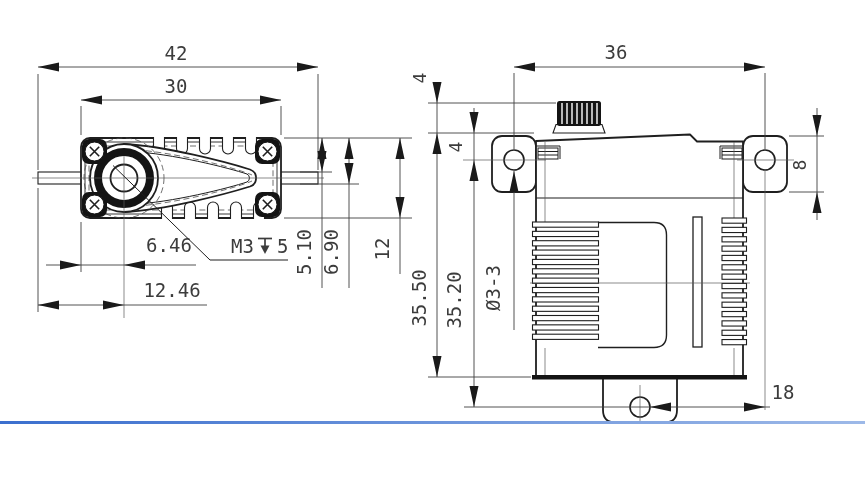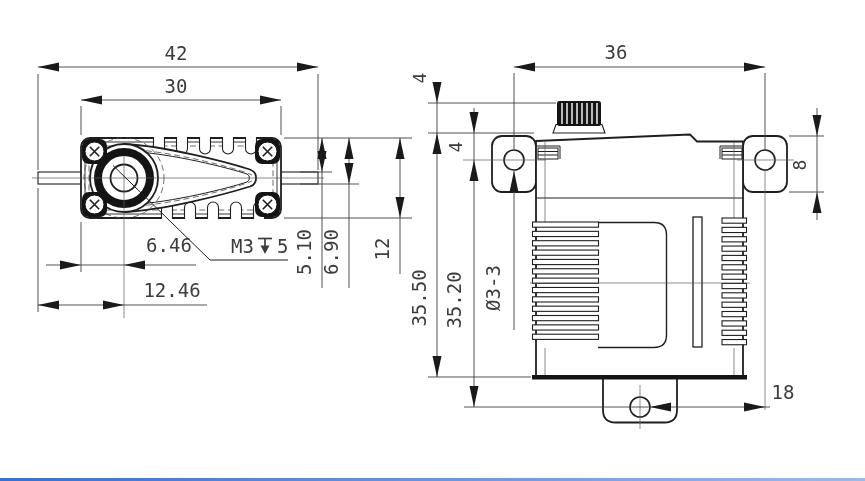--- a/index.html
+++ b/index.html
@@ -1,16 +1,16 @@
 <!DOCTYPE html>
 <html><head>
 <meta charset="utf-8">
 <style>
   html,body{margin:0;padding:0;background:#fff;}
-  #stage{position:relative;width:865px;height:481px;background:#ffffff;overflow:hidden;
+  #stage{position:relative;width:865px;height:424px;background:#ffffff;overflow:hidden;
          font-family:"DejaVu Sans Mono",monospace;}
   svg{position:absolute;left:0;top:0;}
   
   .ln  {stroke:#1f1f1f;stroke-width:1.8;fill:none;stroke-linejoin:round;}
   .lnf {stroke:#1f1f1f;stroke-width:1.8;fill:#ffffff;stroke-linejoin:round;}
   .t1  {stroke:#1f1f1f;stroke-width:1.1;fill:#ffffff;}
   .t0  {stroke:#1f1f1f;stroke-width:1;fill:none;}
   .dim {stroke:#3f3f3f;stroke-width:.9;fill:none;}
   .cl  {stroke:#5a5a5a;stroke-width:.7;fill:none;}
   .dash{stroke:#4a4a4a;stroke-width:.8;fill:none;stroke-dasharray:6 3.5;}

